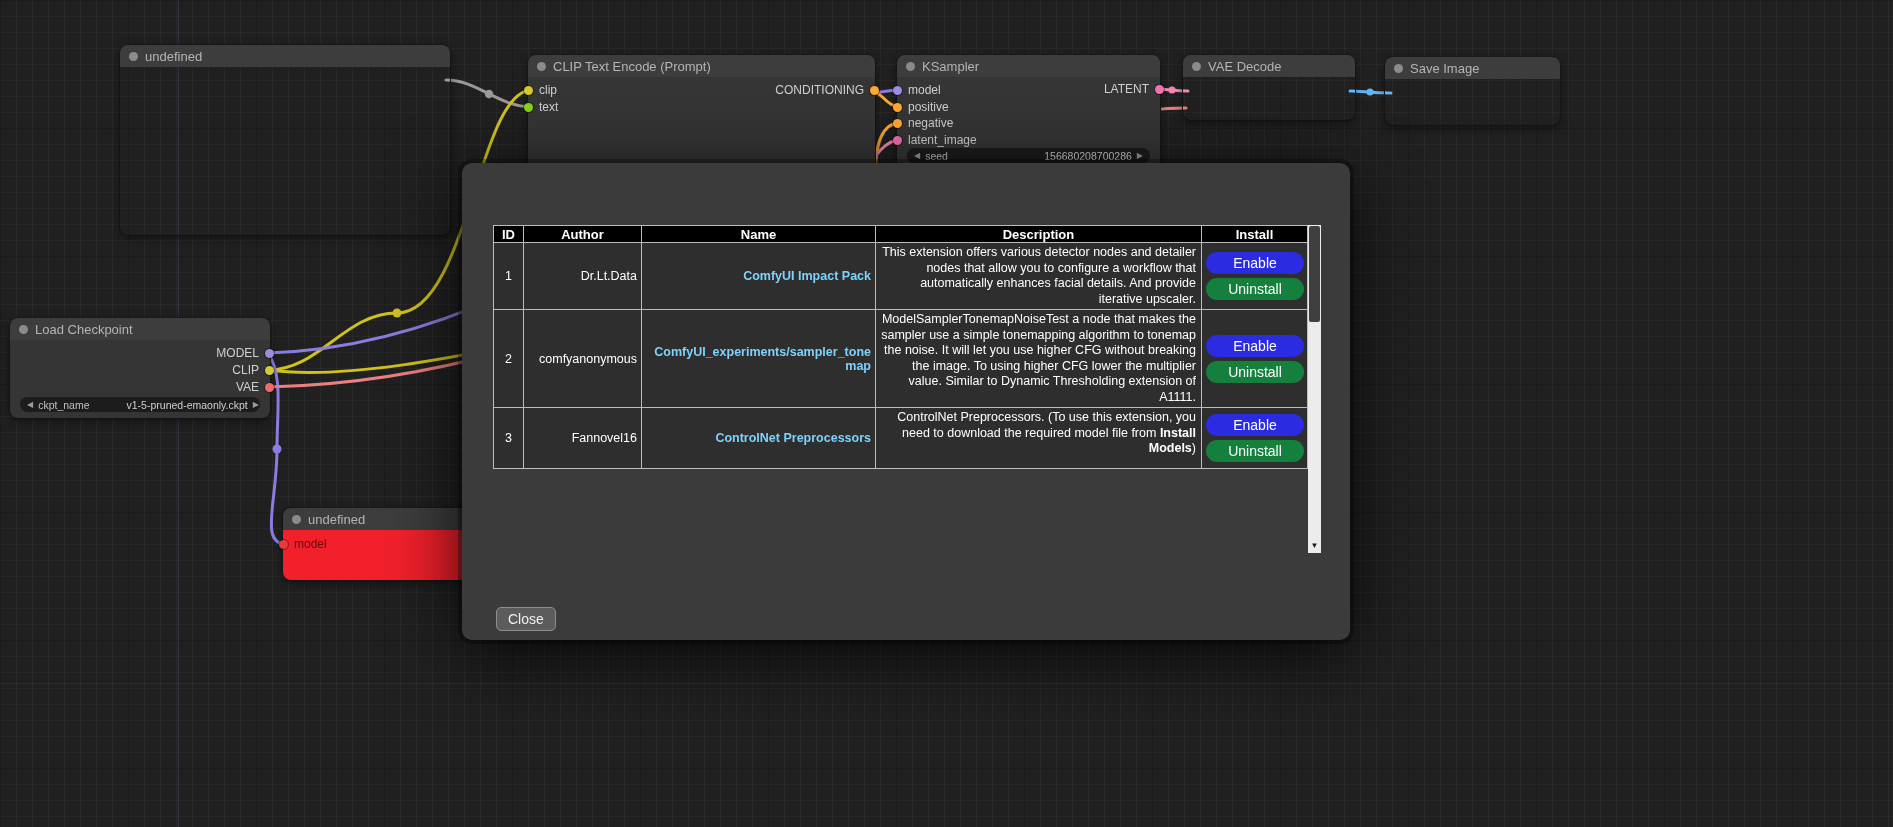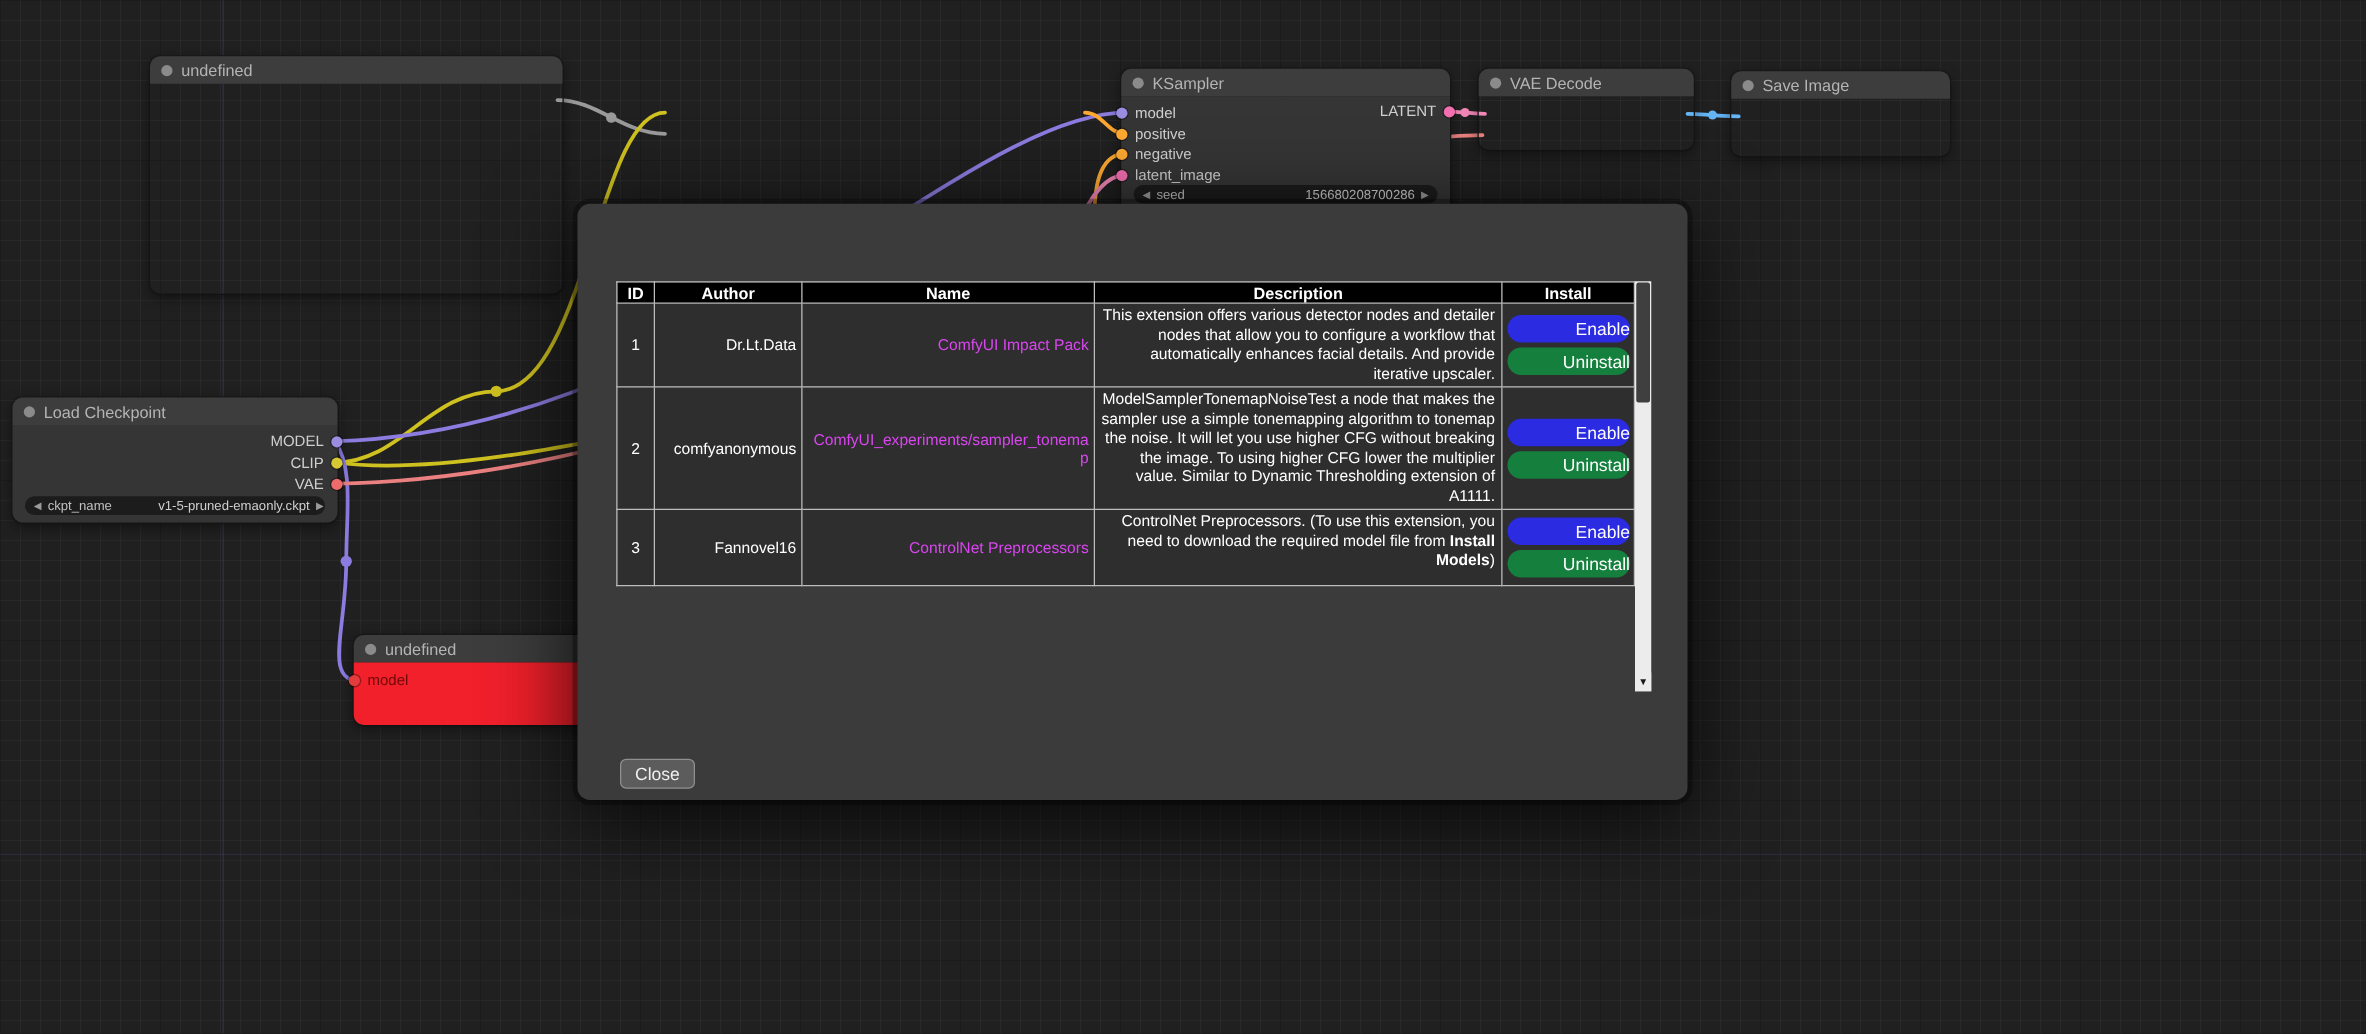--- a/index.html
+++ b/index.html
@@ -45,24 +45,24 @@
   .search-btn{margin-left:15px;}
   .close-btn{position:absolute;left:34px;bottom:9px;font-size:14px;}
 
   .table-wrap{position:absolute;top:62px;left:31px;width:828px;height:328px;}
   table{border-collapse:collapse;table-layout:fixed;width:814px;color:#fff;}
   th{background:#000;color:#fff;font-size:13px;font-weight:bold;height:17px;border:1px solid #bdbdbd;padding:0 2px;}
   td{border:1px solid #bdbdbd;background:#2e2e2e;font-size:12.5px;padding:2px 4px;vertical-align:middle;text-align:right;}
   td.cid{text-align:center;}
   td.cauthor{padding-left:8px;}
   td.cname{padding-left:7px;word-break:break-word;}
-  td.cname a{color:#d946ef;font-weight:normal;text-decoration:none;}
+  td.cname a{color:#7dd3fc;font-weight:bold;text-decoration:none;}
   td.cdesc{vertical-align:top;line-height:1.24;padding:2px 5px;}
   td.cinstall{text-align:center;}
-  .pill-btn{display:block;width:98px;height:22px;margin:4px auto;border:none;border-radius:11px;color:#fff;font-size:14px;line-height:20px;cursor:pointer;padding:0;text-align:right;}
+  .pill-btn{display:block;width:98px;height:22px;margin:4px auto;border:none;border-radius:11px;color:#fff;font-size:14px;line-height:20px;cursor:pointer;padding:0;}
   .pill-enable{background:#2b2be2;}
   .pill-uninstall{background:#15803d;}
 
   .vscroll{position:absolute;left:815px;top:0;width:13px;height:328px;background:#ececec;}
   .vthumb{position:absolute;left:1px;right:1px;top:1px;height:96px;background:#3f3f3f;border-radius:2px;}
   .varrow{position:absolute;left:0;right:0;bottom:0;height:15px;background:#ececec;color:#1a1a1a;font-size:8px;display:flex;align-items:center;justify-content:center;}
 </style>
 </head>
 <body>
 
@@ -89,20 +89,40 @@
     <circle cx="1370" cy="92" r="3.6" fill="#64b5f6"></circle>
   </svg>
 
   <div class="node" style="left:120px;top:45px;width:330px;height:190px">
     <div class="nhead">
       <span class="ndot"></span>
       <span>undefined</span>
     </div>
   </div>
 
+  <div class="node" style="left:528px;top:55px;width:347px;height:150px">
+    <div class="nhead">
+      <span class="ndot"></span>
+      <span>CLIP Text Encode (Prompt)</span>
+    </div>
+    <div class="nbody">
+      <div class="prow in" style="top:7px">
+        <span class="pdot" style="background:#d6c832"></span>
+        <span class="plabel">clip</span>
+      </div>
+      <div class="prow in" style="top:24px">
+        <span class="pdot" style="background:#84d418"></span>
+        <span class="plabel">text</span>
+      </div>
+      <div class="prow out" style="top:7px">
+        <span class="pdot" style="background:#ffa931"></span>
+        <span class="plabel">CONDITIONING</span>
+      </div>
+    </div>
+  </div>
 
   <div class="node" style="left:897px;top:55px;width:263px;height:115px">
     <div class="nhead">
       <span class="ndot"></span>
       <span>KSampler</span>
     </div>
     <div class="nbody">
       <div class="prow in" style="top:7px">
         <span class="pdot" style="background:#9b8ce0"></span>
         <span class="plabel">model</span>

